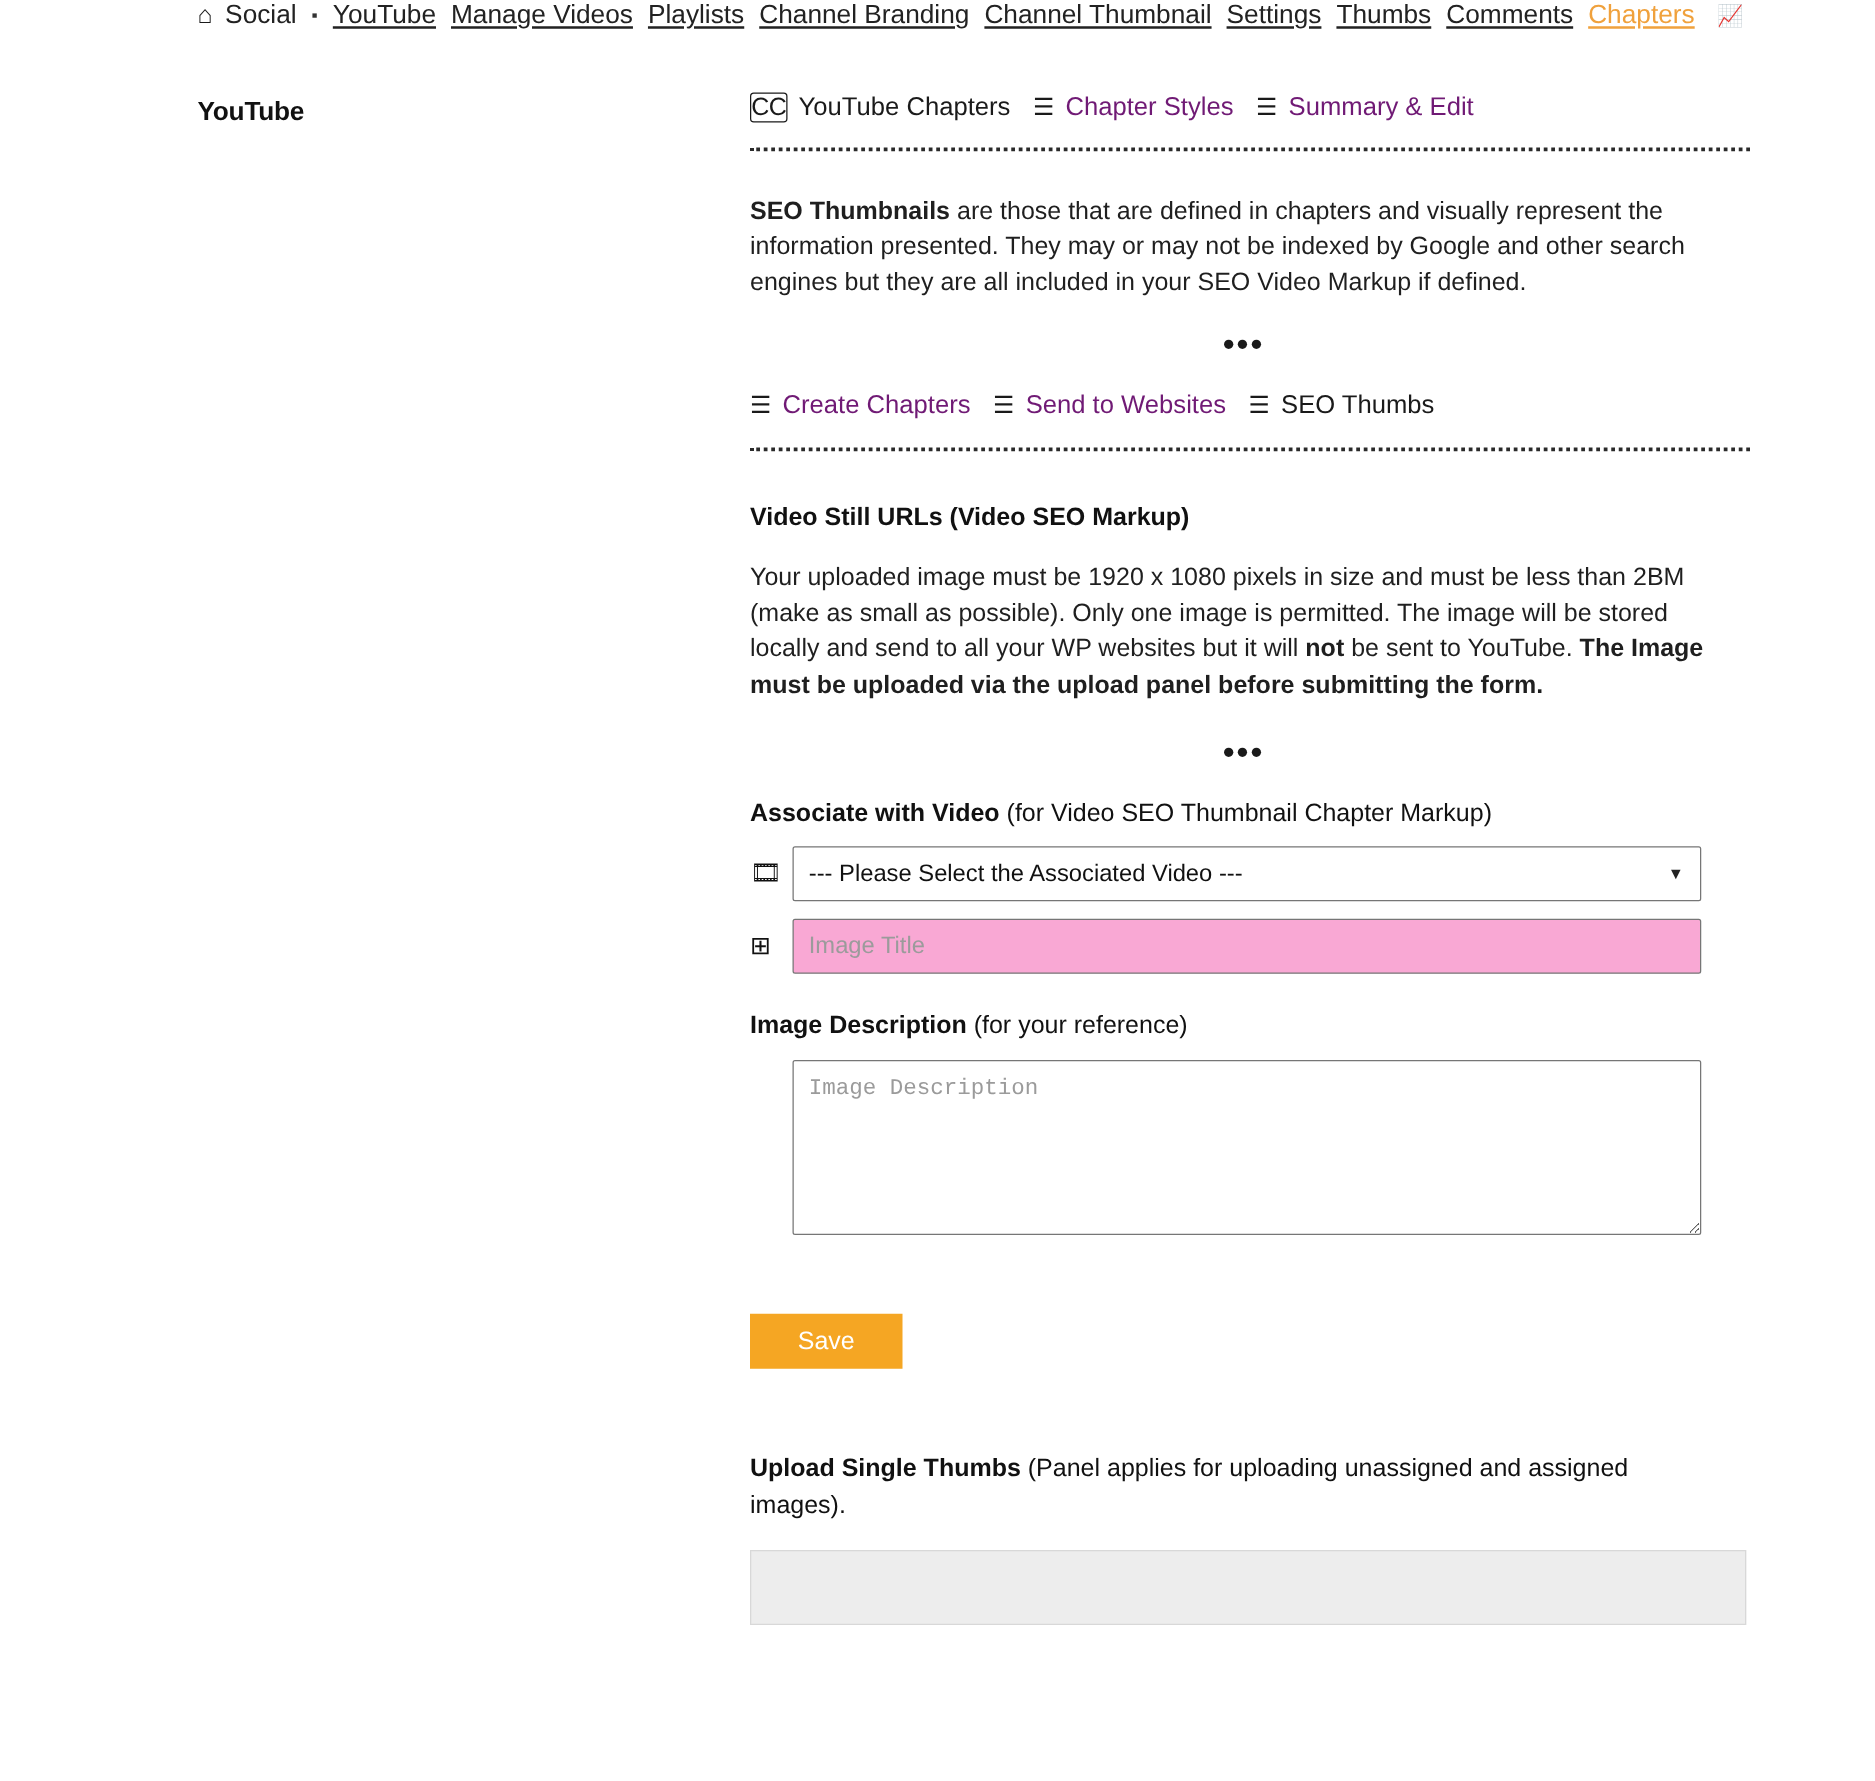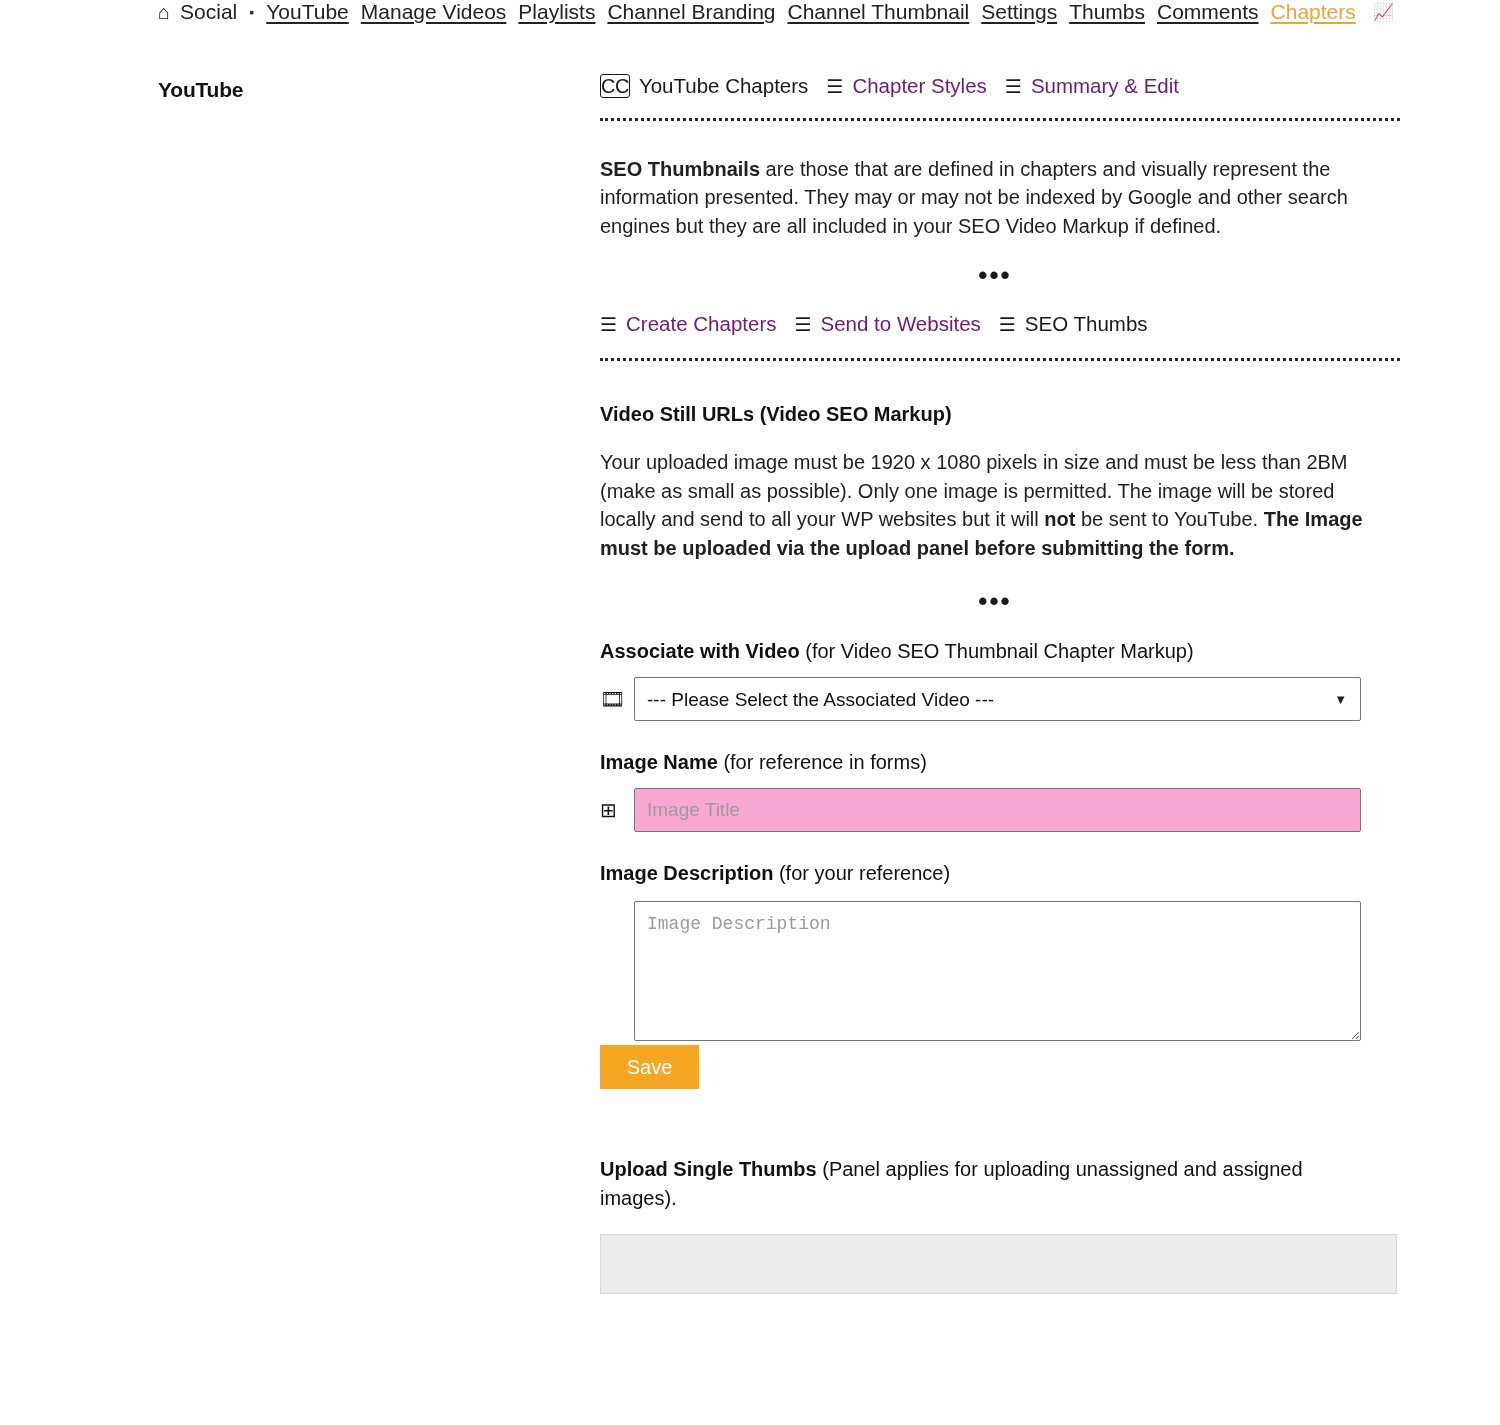--- a/index.html
+++ b/index.html
@@ -218,21 +218,22 @@
     background: #fff;
     font-family: "Liberation Mono", monospace;
     font-size: 18px;
     color: #111;
     padding: 12px;
     resize: vertical;
   }
   .textarea::placeholder { color: #9b9b9b; }
 
   .save-btn {
-    width: 99px;
+    margin-top: 58px;
+    width: 122px;
     height: 44px;
     background: #f5a623;
     border: none;
     color: #ffffff;
     font-size: 20px;
     font-family: "Liberation Sans", sans-serif;
     cursor: pointer;
   }
 
   .upload-label {
@@ -331,23 +332,20 @@
   <div class="input-row">
     <span class="input-icon">🎞</span>
     <span class="select-wrap">
       <select class="select-box">
         <option>--- Please Select the Associated Video ---</option>
       </select>
       <span class="caret">▼</span>
     </span>
   </div>
 
-  <div class="field-label">
-    <span>Image Name</span><span class="normal"> (for reference in forms)</span>
-  </div>
 
   <div class="input-row">
     <span class="input-icon">⊞</span>
     <input class="text-input" type="text" placeholder="Image Title" style="">
   </div>
 
   <div class="field-label">
     <span>Image Description</span><span class="normal"> (for your reference)</span>
   </div>
 

